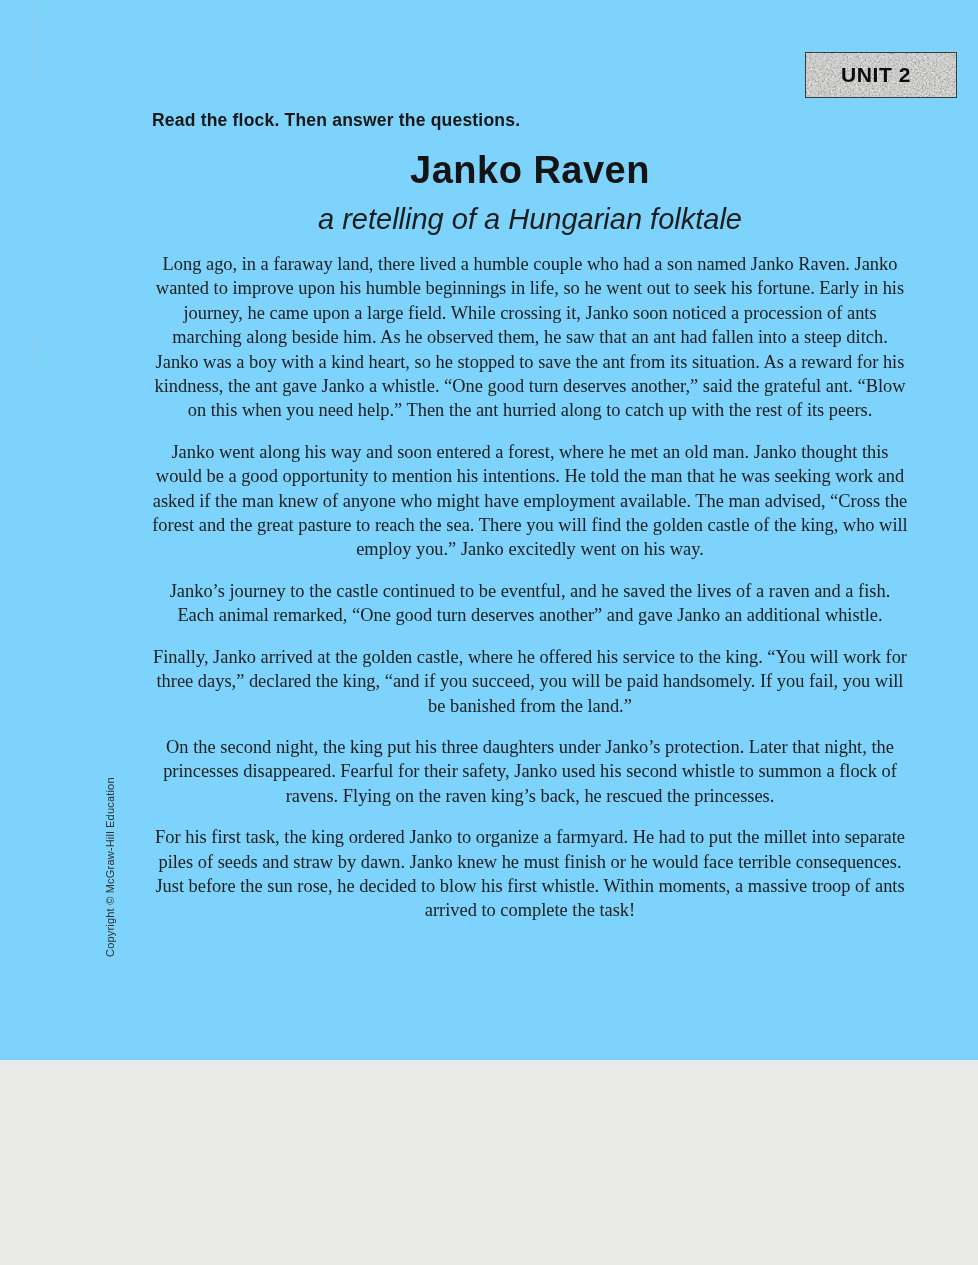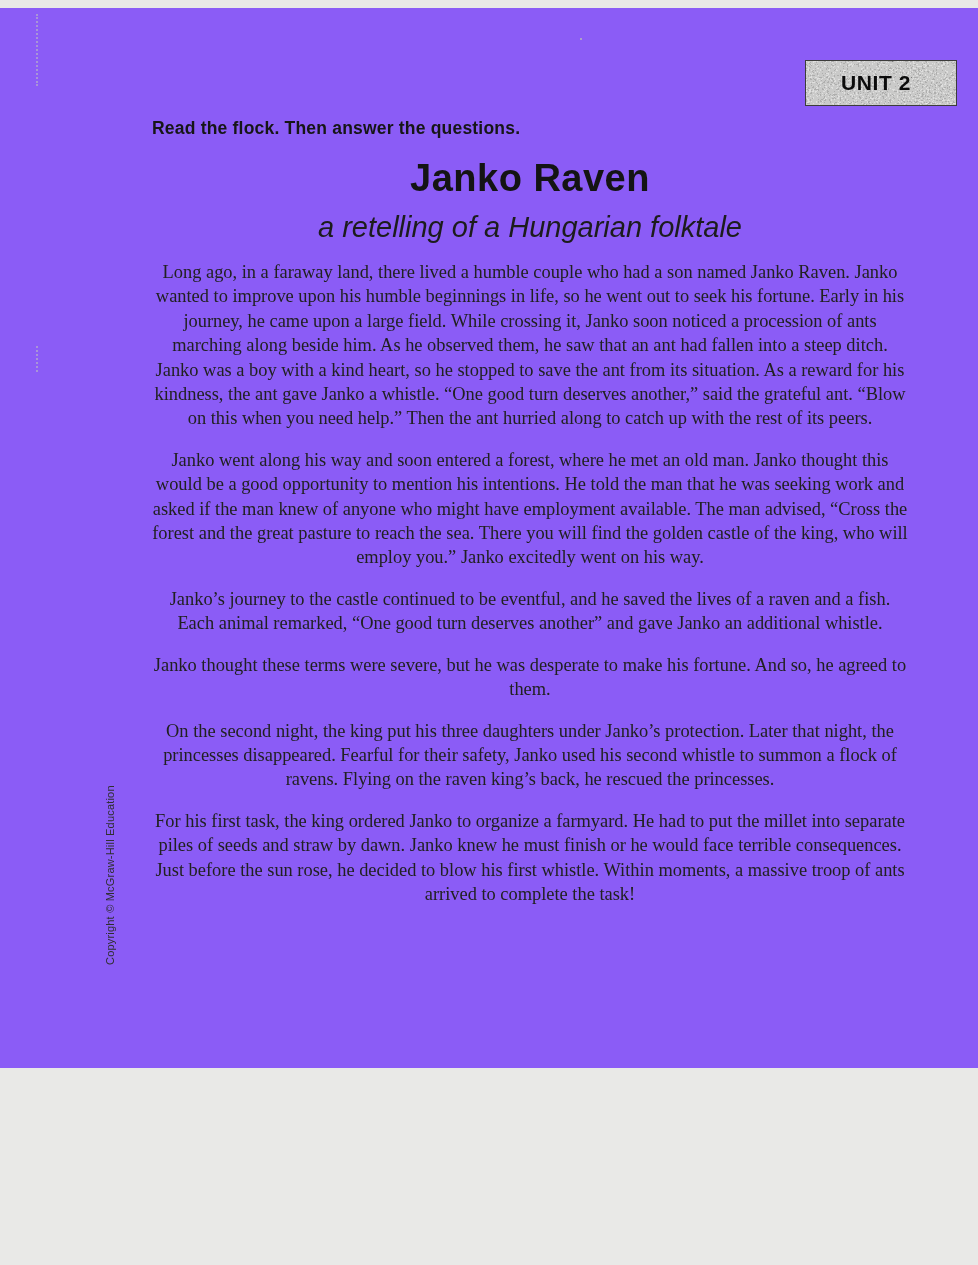--- a/index.html
+++ b/index.html
@@ -1,24 +1,24 @@
 <!DOCTYPE html>
 <html><head>
 <meta charset="utf-8">
 <style>
   html, body { margin: 0; padding: 0; background: #e9e9e7; }
   .page {
     position: relative;
     width: 978px;
     height: 1060px;
-    background: #8b5cf6;
+    background: #7dd3fc;
     font-family: "Liberation Sans", sans-serif;
     color: #1d1d1d;
     overflow: hidden;
-    margin: 8px auto;
+    margin: 0 auto;
   }
 
   
   .unit-badge {
     position: absolute;
     left: 805px; top: 52px;
     width: 152px; height: 46px;
     background: #b4b4b1;
     border: 1px solid #3c3c3a;
     box-sizing: border-box;
@@ -158,21 +158,21 @@
 
   <div class="instruction">Read the flock. Then answer the questions.</div>
 
   <h1 class="passage-title">Janko Raven</h1>
   <div class="passage-subtitle">a retelling of a Hungarian folktale</div>
 
   <div class="passage-body">
     <p>Long ago, in a faraway land, there lived a humble couple who had a son named Janko Raven. Janko wanted to improve upon his humble beginnings in life, so he went out to seek his fortune. Early in his journey, he came upon a large field. While crossing it, Janko soon noticed a procession of ants marching along beside him. As he observed them, he saw that an ant had fallen into a steep ditch. Janko was a boy with a kind heart, so he stopped to save the ant from its situation. As a reward for his kindness, the ant gave Janko a whistle. “One good turn deserves another,” said the grateful ant. “Blow on this when you need help.” Then the ant hurried along to catch up with the rest of its peers.</p>
     <p>Janko went along his way and soon entered a forest, where he met an old man. Janko thought this would be a good opportunity to mention his intentions. He told the man that he was seeking work and asked if the man knew of anyone who might have employment available. The man advised, “Cross the forest and the great pasture to reach the sea. There you will find the golden castle of the king, who will employ you.” Janko excitedly went on his way.</p>
     <p>Janko’s journey to the castle continued to be eventful, and he saved the lives of a raven and a fish. Each animal remarked, “One good turn deserves another” and gave Janko an additional whistle.</p>
-    <p>Janko thought these terms were severe, but he was desperate to make his fortune. And so, he agreed to them.</p>
+    <p>Finally, Janko arrived at the golden castle, where he offered his service to the king. “You will work for three days,” declared the king, “and if you succeed, you will be paid handsomely. If you fail, you will be banished from the land.”</p>
     <p>On the second night, the king put his three daughters under Janko’s protection. Later that night, the princesses disappeared. Fearful for their safety, Janko used his second whistle to summon a flock of ravens. Flying on the raven king’s back, he rescued the princesses.</p>
     <p>For his first task, the king ordered Janko to organize a farmyard. He had to put the millet into separate piles of seeds and straw by dawn. Janko knew he must finish or he would face terrible consequences. Just before the sun rose, he decided to blow his first whistle. Within moments, a massive troop of ants arrived to complete the task!</p>
   </div>
 
   <div class="copyright-vertical">Copyright © McGraw-Hill Education</div>
 
   <div class="go-on">
     <span>GO ON</span>
     <span class="go-on-arrow">→</span>
   </div>

